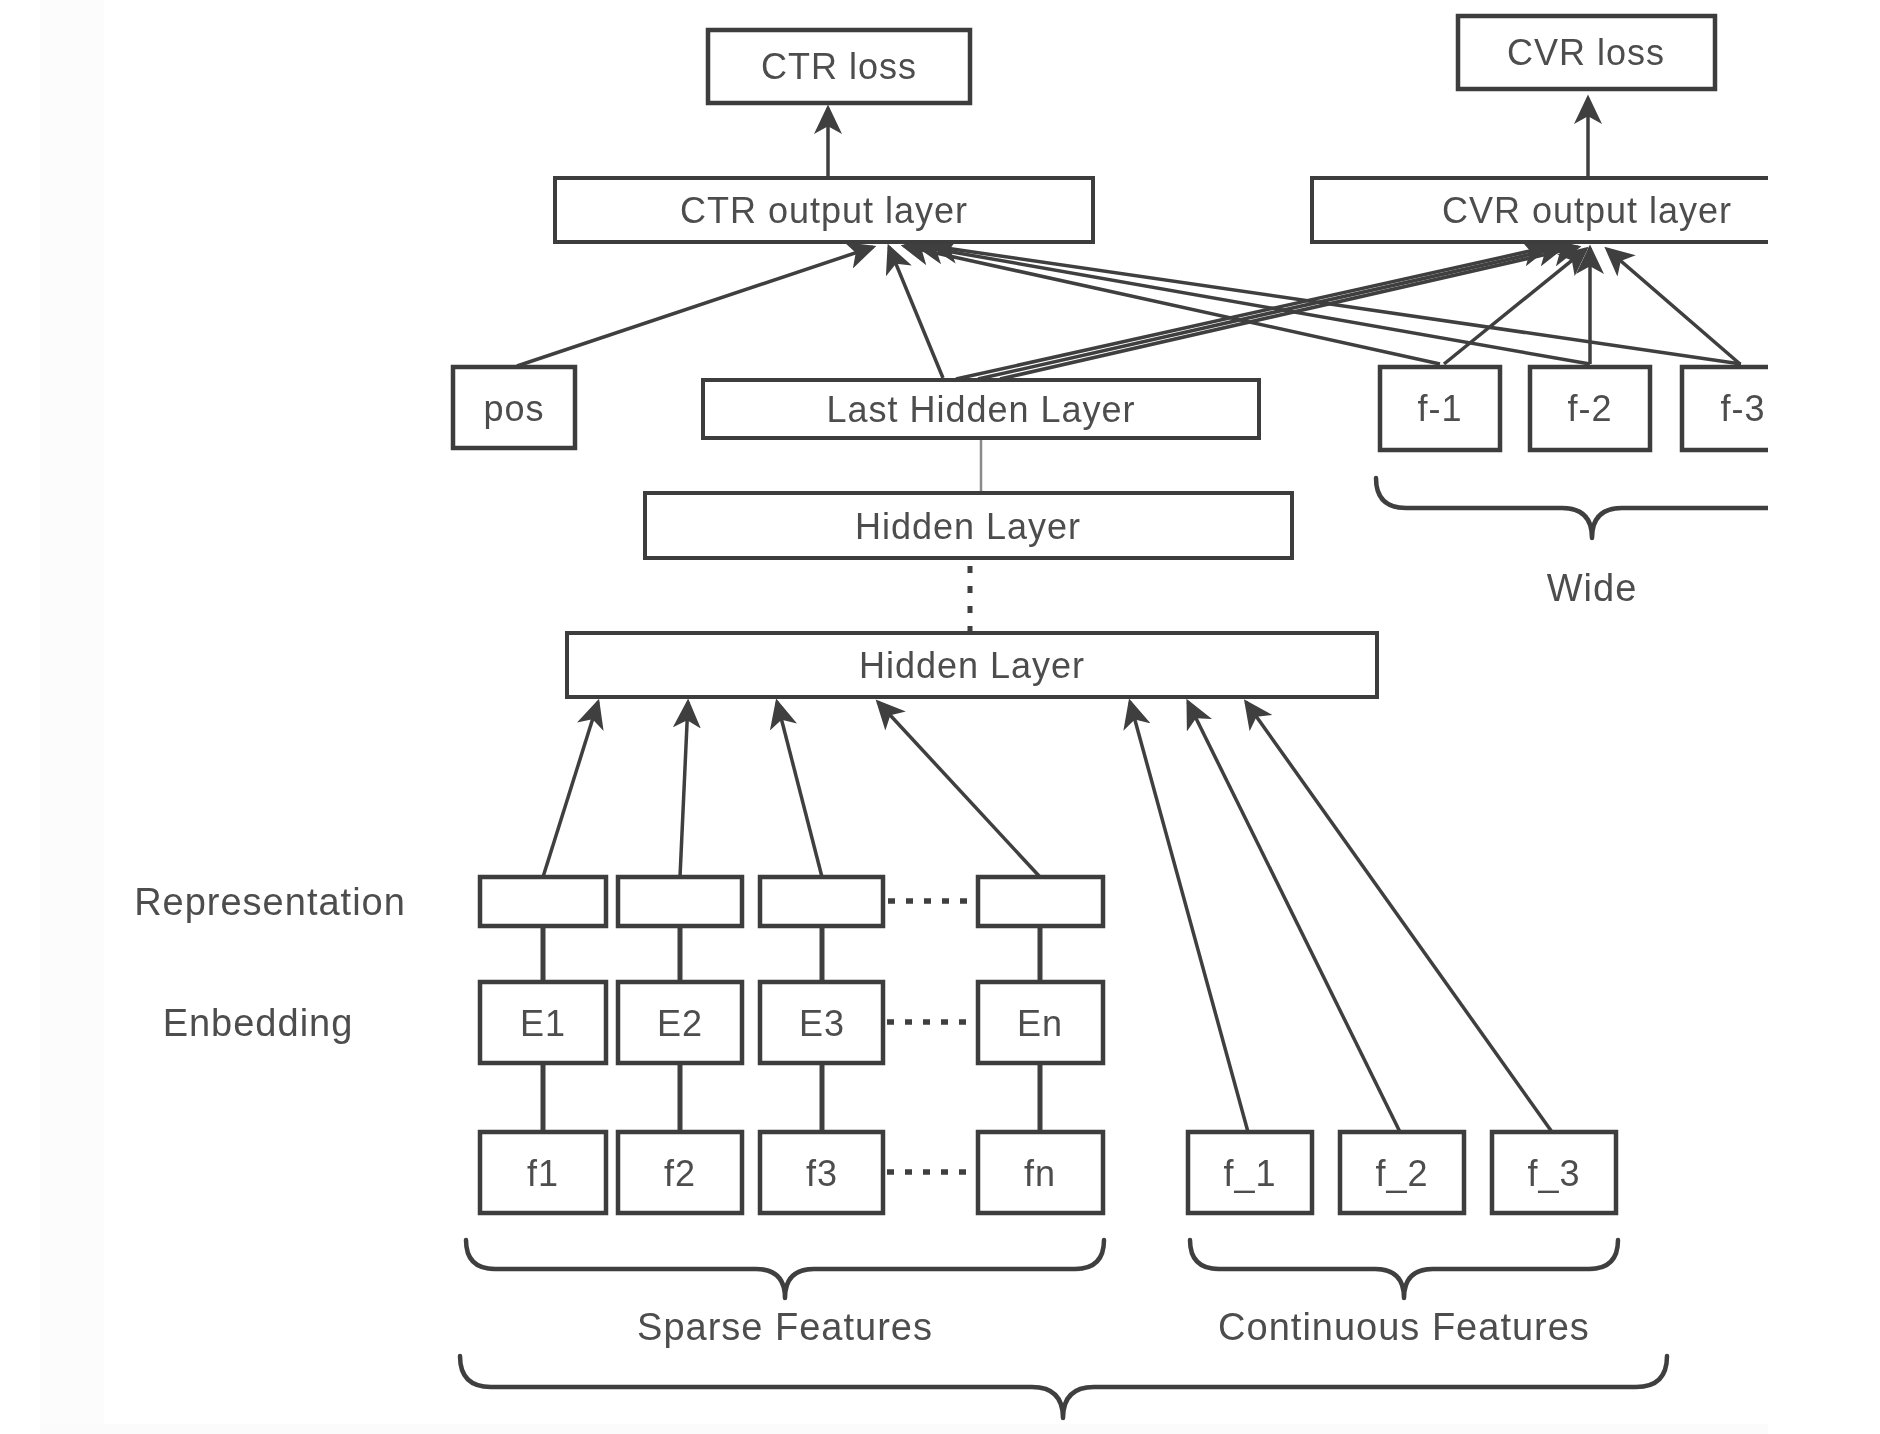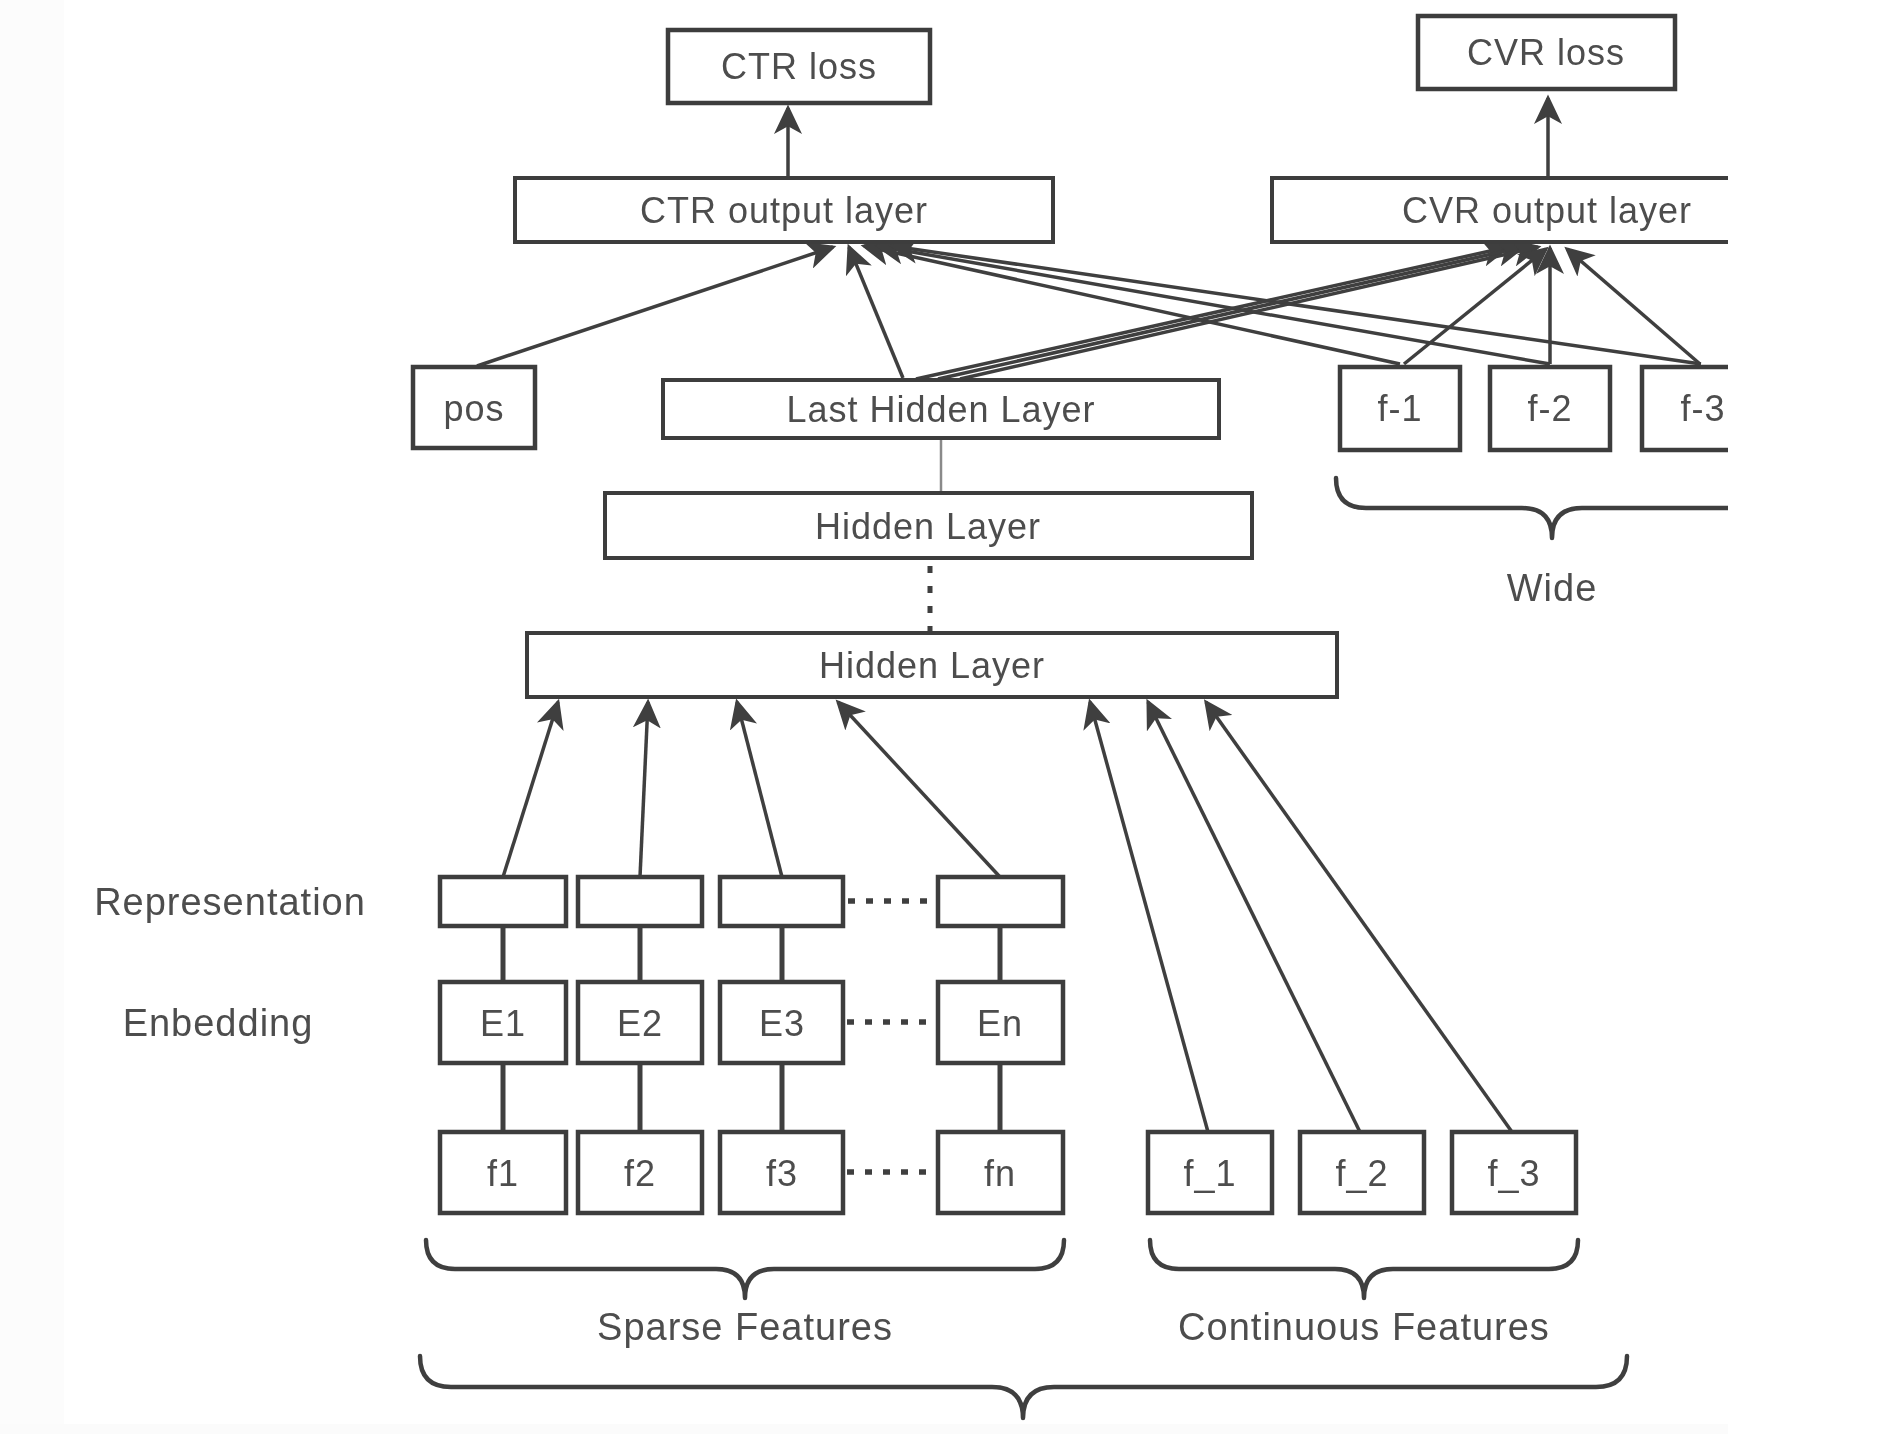--- a/index.html
+++ b/index.html
@@ -1,16 +1,16 @@
 <!DOCTYPE html>
 <html><head>
 <meta charset="utf-8">
 <style>
   html,body{margin:0;padding:0;background:#ffffff;}
-  .stage{position:relative;width:1728px;height:1434px;background:#ffffff;overflow:hidden;}
+  .stage{position:relative;width:1728px;height:1434px;background:#ffffff;overflow:hidden;margin-left:40px;}
   svg{display:block;}
   text{font-family:"Liberation Sans","DejaVu Sans",sans-serif;fill:#4d4d4d;letter-spacing:1px;}
   .boxlbl{font-size:36px;}
   .seclbl{font-size:38px;}
   .box{fill:#ffffff;stroke:#3d3d3d;stroke-width:4.5px;}
   .wide-box{fill:#ffffff;stroke:#3d3d3d;stroke-width:4px;}
   .edge{stroke:#3f3f3f;stroke-width:3.5px;fill:none;}
   .conn{stroke:#3f3f3f;stroke-width:5px;fill:none;}
   .thin-conn{stroke:#8a8a8a;stroke-width:2.5px;fill:none;}
   .dots{stroke:#3f3f3f;stroke-width:5.5px;fill:none;stroke-dasharray:7 11;}

